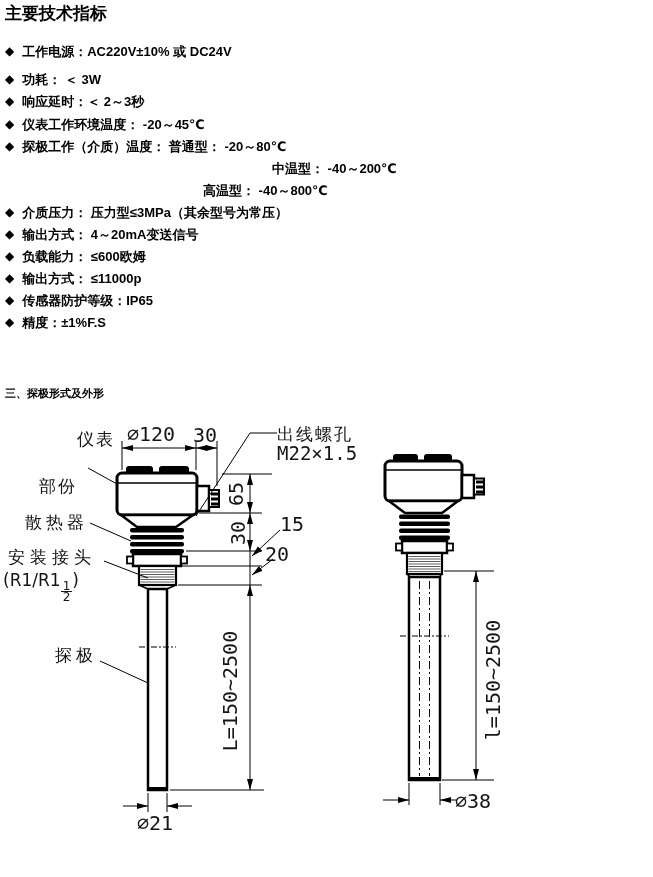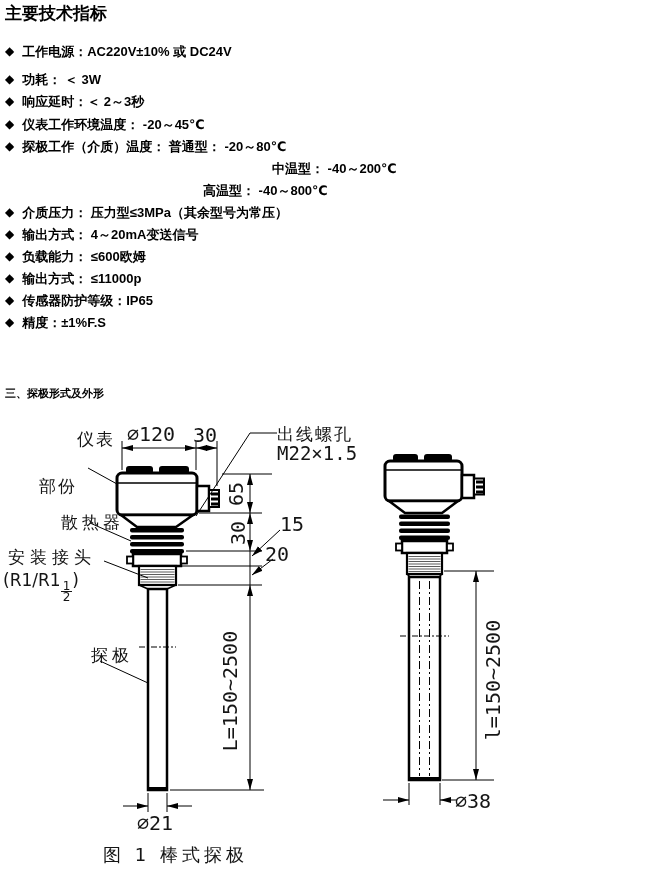--- a/index.html
+++ b/index.html
@@ -9,21 +9,21 @@
   .section-heading{position:absolute;left:5px;top:386px;margin:0;font-size:11px;font-weight:bold;color:#000;}
   .spec-row{position:absolute;left:5px;white-space:nowrap;font-size:13px;font-weight:bold;color:#000;}
   .spec-row .bullet{display:inline-block;font-size:12px;margin-right:8px;vertical-align:1px;}
   .spec-row.indent1{left:272px;}
   .spec-row.indent2{left:170px;margin-left:33px;}
   svg{position:absolute;left:0;top:0;}
   .lbl{position:absolute;color:#151515;white-space:nowrap;}
   .num{font-family:"DejaVu Sans Mono","Liberation Mono",monospace;font-size:20px;font-weight:400;}
   .num-s{font-family:"DejaVu Sans Mono","Liberation Mono",monospace;font-size:19px;font-weight:400;}
   .zh{font-family:"DejaVu Sans","Liberation Sans",sans-serif;font-size:17px;font-weight:400;}
-  .sp2{letter-spacing:2px;} .sp4{letter-spacing:4px;margin-left:36px;} .sp5{letter-spacing:5px;}
+  .sp2{letter-spacing:2px;} .sp4{letter-spacing:4px;} .sp5{letter-spacing:5px;}
   .rot{transform:rotate(-90deg);transform-origin:center;text-align:center;}
   .caption{font-family:"DejaVu Sans","Liberation Sans",sans-serif;font-size:18px;letter-spacing:4px;color:#151515;}
   .frac{display:inline-flex;flex-direction:column;align-items:center;font-size:12px;line-height:10px;transform:translateY(4px);}
   .frac .fd{border-top:1.5px solid #151515;padding:0 2px;}
 </style>
 </head>
 <body>
 
 <div class="page">
 
@@ -167,18 +167,17 @@
         <span class="fn">1</span>
         <span class="fd">2</span>
       </span><span>)</span></div>
   <div class="lbl zh sp4" style="left:55px;top:644px;">探极</div>
   <div class="lbl num rot" style="left:216px;top:482px;width:40px;">65</div>
   <div class="lbl num rot" style="left:218px;top:521px;width:40px;">30</div>
   <div class="lbl num" style="left:280px;top:512px;">15</div>
   <div class="lbl num" style="left:265px;top:542px;">20</div>
   <div class="lbl num rot" style="left:160px;top:679px;width:140px;">L=150~2500</div>
   <div class="lbl num" style="left:137px;top:811px;">∅21</div>
-  <div class="lbl caption" style="left:103px;top:843px;">图 1 棒式探极</div>
 
   <div class="lbl num rot" style="left:423px;top:668px;width:140px;">l=150~2500</div>
   <div class="lbl num" style="left:455px;top:789px;">∅38</div>
 
 </div>
 
 </body></html>

